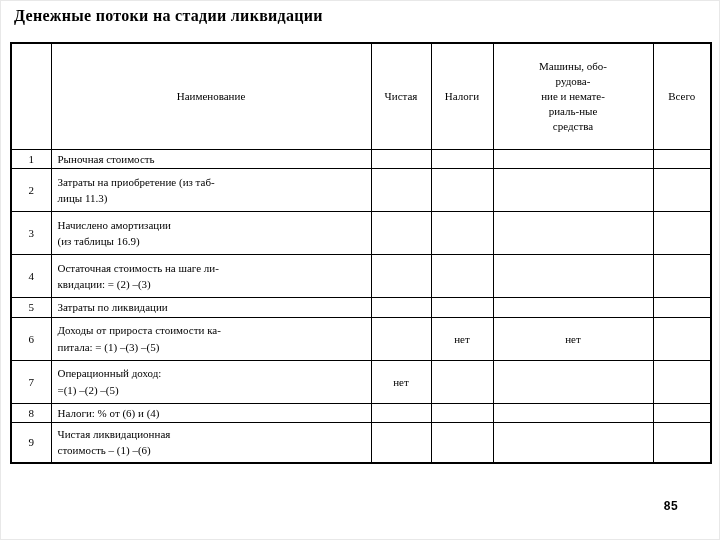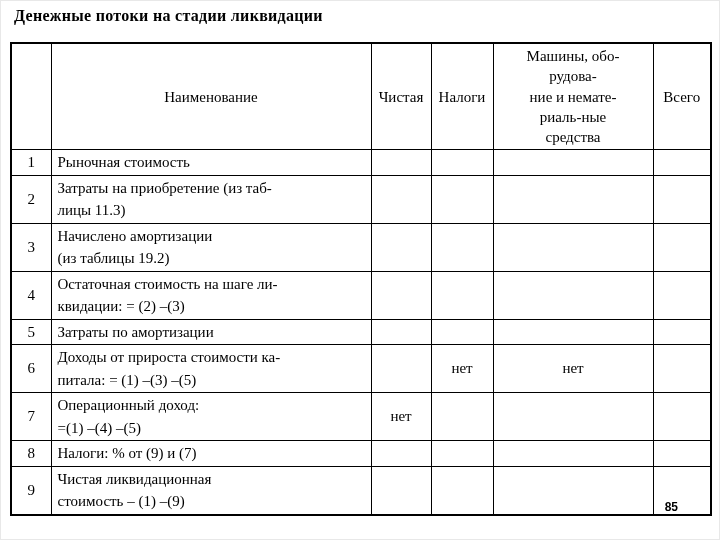--- a/index.html
+++ b/index.html
@@ -30,21 +30,21 @@
     position: absolute;
     left: 10px;
     top: 42px;
     width: 700px;
     border-collapse: collapse;
     table-layout: fixed;
     border: 2px solid #000;
   }
   table.main td, table.main th {
     border: 1px solid #000;
-    font-size: 15px;
+    font-size: 11px;
     font-weight: normal;
     vertical-align: middle;
     overflow: hidden;
   }
   th.header-cell {
     height: 106px;
     text-align: center;
     line-height: 1.35;
     padding: 2px;
   }
@@ -57,21 +57,21 @@
     line-height: 1.5;
   }
   td.val-cell { text-align: center; }
   tr.h-s td { height: 19px; }
   tr.h-d td { height: 43px; }
   tr.h-l td { height: 40px; }
   .page-num {
     position: absolute;
     right: 42px;
     bottom: 26px;
-    font-family: Liberation Sans, sans-serif;
+    font-family: Liberation Mono, monospace;
     font-size: 12px;
     font-weight: bold;
   }
 </style>
 </head>
 <body>
 
 <div class="slide-frame"></div>
 
 <div class="title">Денежные потоки на стадии ликвидации</div>
@@ -113,73 +113,73 @@
       <td class="name-cell">Затраты на приобретение (из таб-
 лицы 11.3)</td>
       <td class="val-cell"></td>
       <td class="val-cell"></td>
       <td class="val-cell"></td>
       <td class="val-cell"></td>
     </tr>
     <tr class="h-d">
       <td class="num-cell">3</td>
       <td class="name-cell">Начислено амортизации
-(из таблицы 19.2)</td>
+(из таблицы 16.9)</td>
       <td class="val-cell"></td>
       <td class="val-cell"></td>
       <td class="val-cell"></td>
       <td class="val-cell"></td>
     </tr>
     <tr class="h-d">
       <td class="num-cell">4</td>
       <td class="name-cell">Остаточная стоимость на шаге ли-
 квидации: = (2) –(3)</td>
       <td class="val-cell"></td>
       <td class="val-cell"></td>
       <td class="val-cell"></td>
       <td class="val-cell"></td>
     </tr>
     <tr class="h-s">
       <td class="num-cell">5</td>
-      <td class="name-cell">Затраты по амортизации</td>
+      <td class="name-cell">Затраты по ликвидации</td>
       <td class="val-cell"></td>
       <td class="val-cell"></td>
       <td class="val-cell"></td>
       <td class="val-cell"></td>
     </tr>
     <tr class="h-d">
       <td class="num-cell">6</td>
       <td class="name-cell">Доходы от прироста стоимости ка-
 питала: = (1) –(3) –(5)</td>
       <td class="val-cell"></td>
       <td class="val-cell">нет</td>
       <td class="val-cell">нет</td>
       <td class="val-cell"></td>
     </tr>
     <tr class="h-d">
       <td class="num-cell">7</td>
       <td class="name-cell">Операционный доход:
-=(1) –(4) –(5)</td>
+=(1) –(2) –(5)</td>
       <td class="val-cell">нет</td>
       <td class="val-cell"></td>
       <td class="val-cell"></td>
       <td class="val-cell"></td>
     </tr>
     <tr class="h-s">
       <td class="num-cell">8</td>
-      <td class="name-cell">Налоги: % от (9) и (7)</td>
+      <td class="name-cell">Налоги: % от (6) и (4)</td>
       <td class="val-cell"></td>
       <td class="val-cell"></td>
       <td class="val-cell"></td>
       <td class="val-cell"></td>
     </tr>
     <tr class="h-l">
       <td class="num-cell">9</td>
       <td class="name-cell">Чистая ликвидационная
-стоимость – (1) –(9)</td>
+стоимость – (1) –(6)</td>
       <td class="val-cell"></td>
       <td class="val-cell"></td>
       <td class="val-cell"></td>
       <td class="val-cell"></td>
     </tr>
   </tbody>
 </table>
 
 <div class="page-num">85</div>
 

